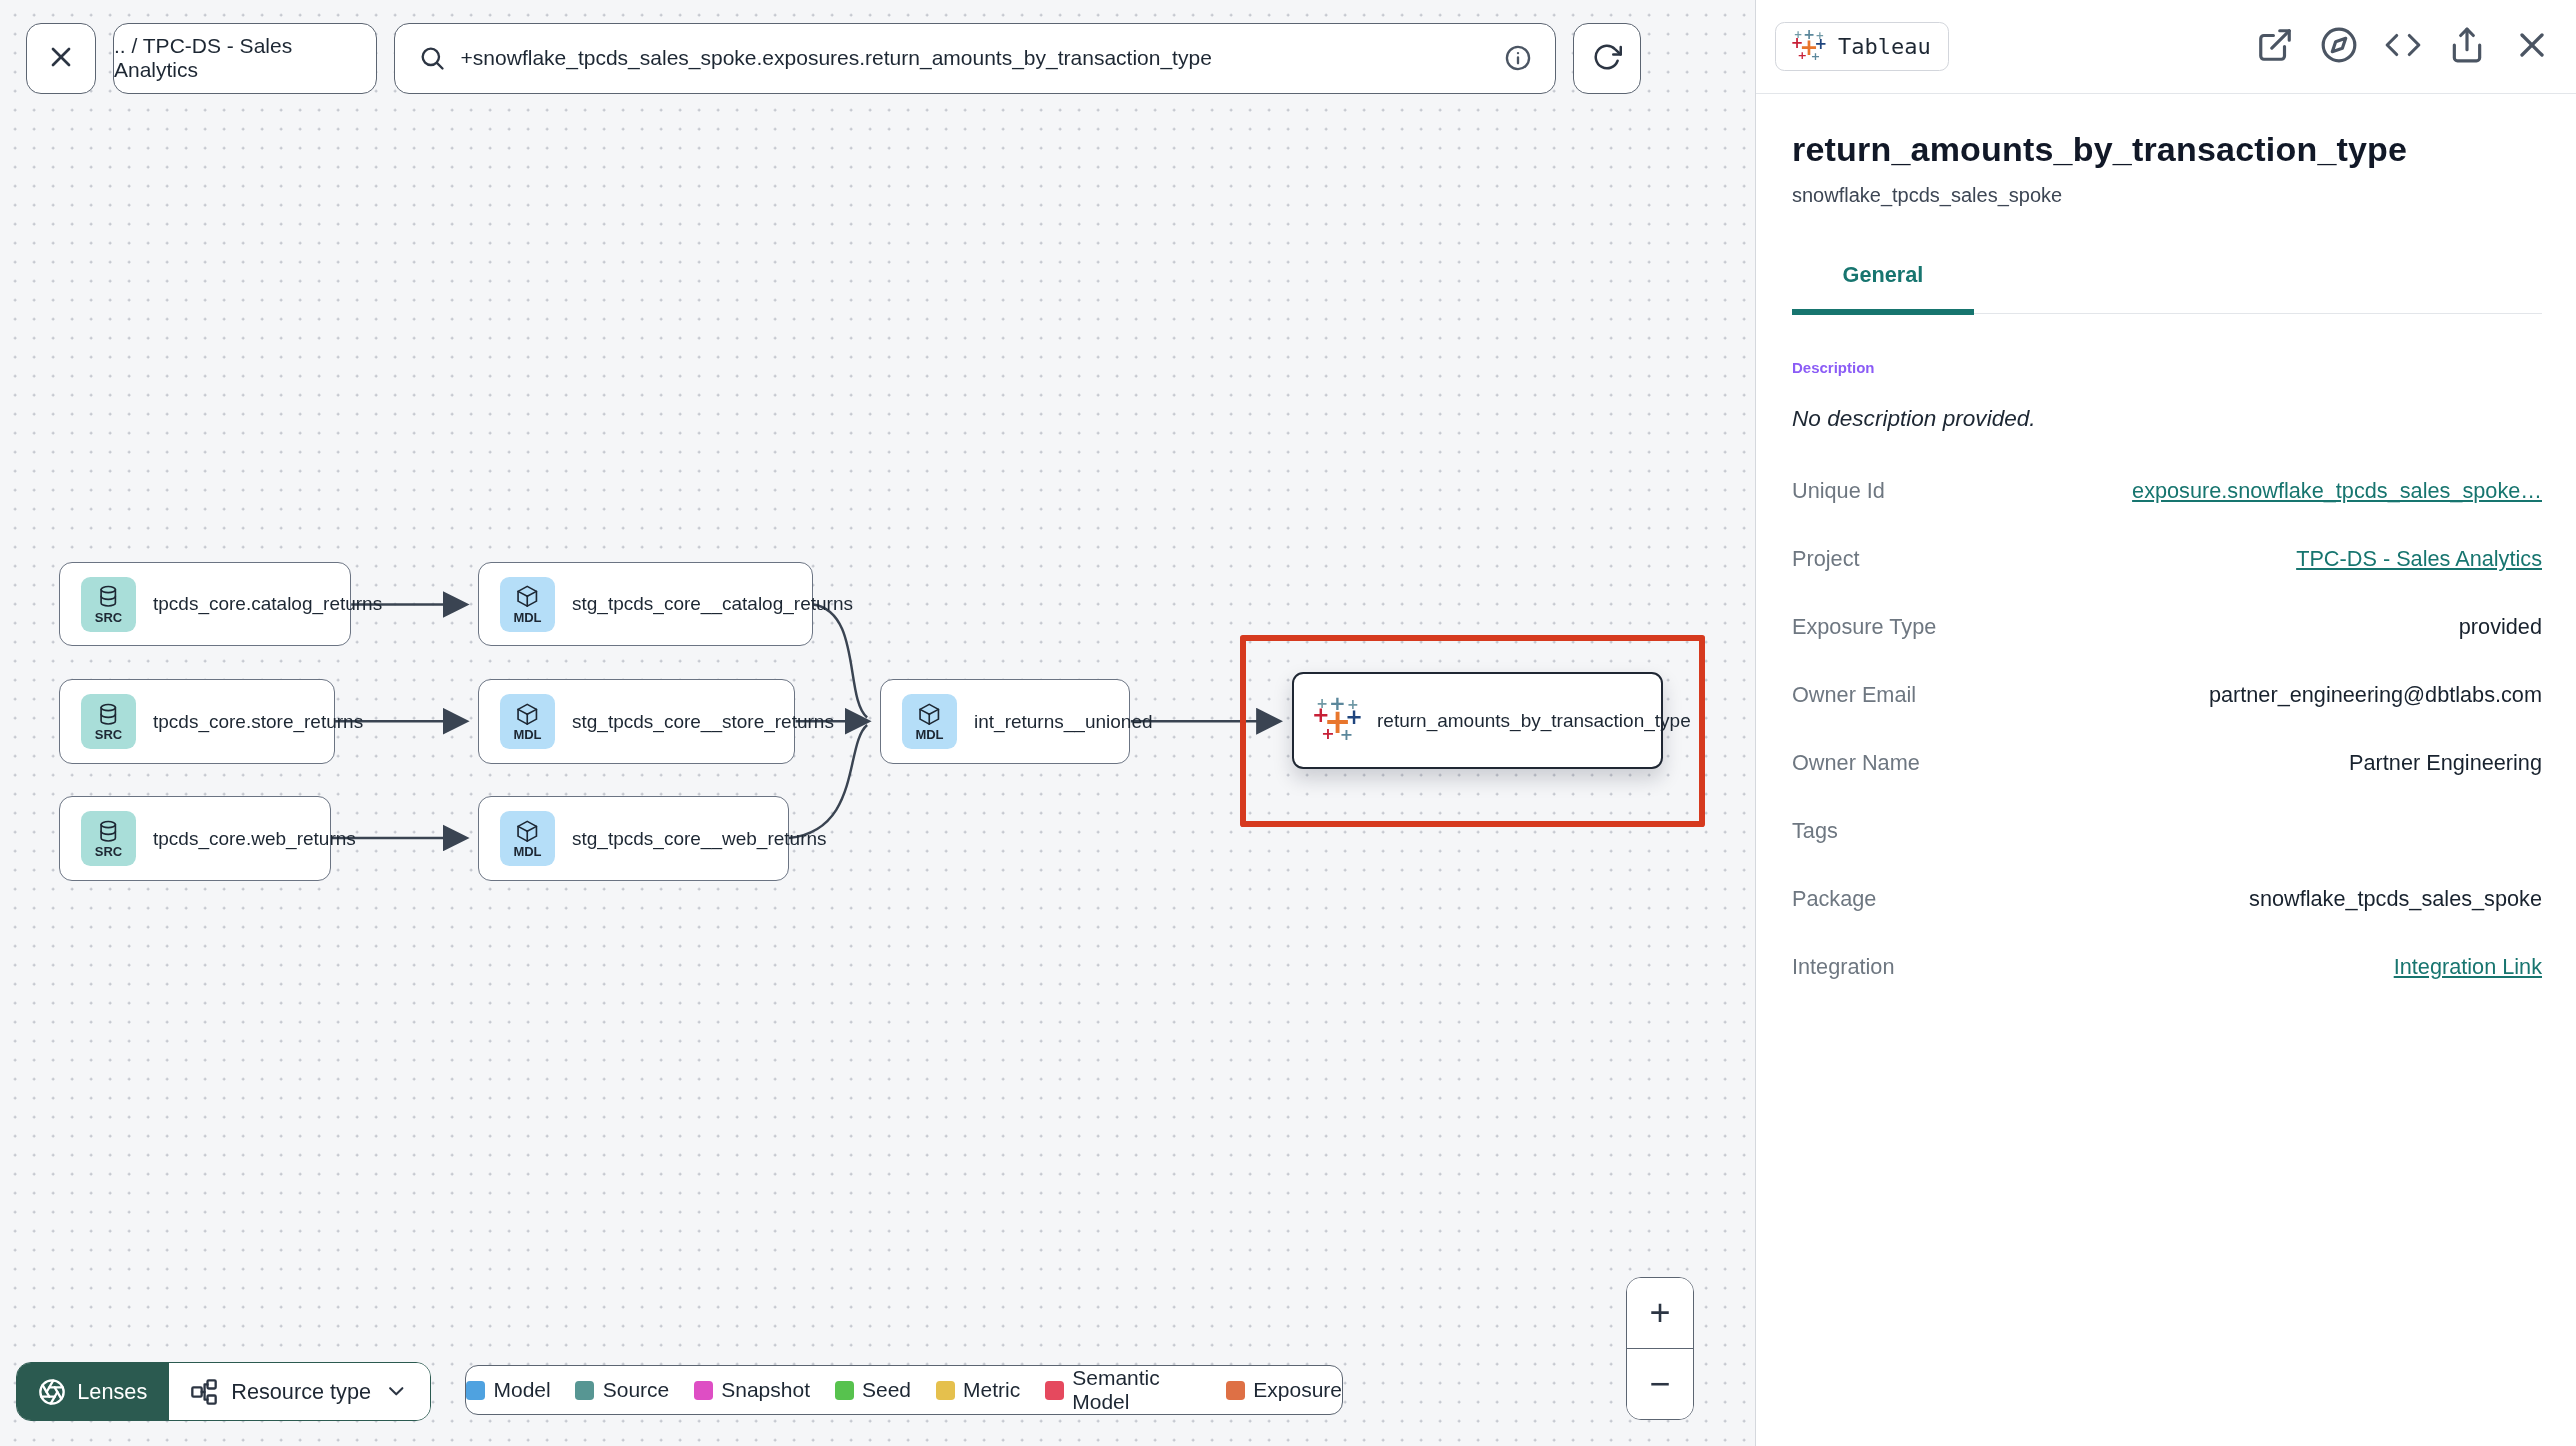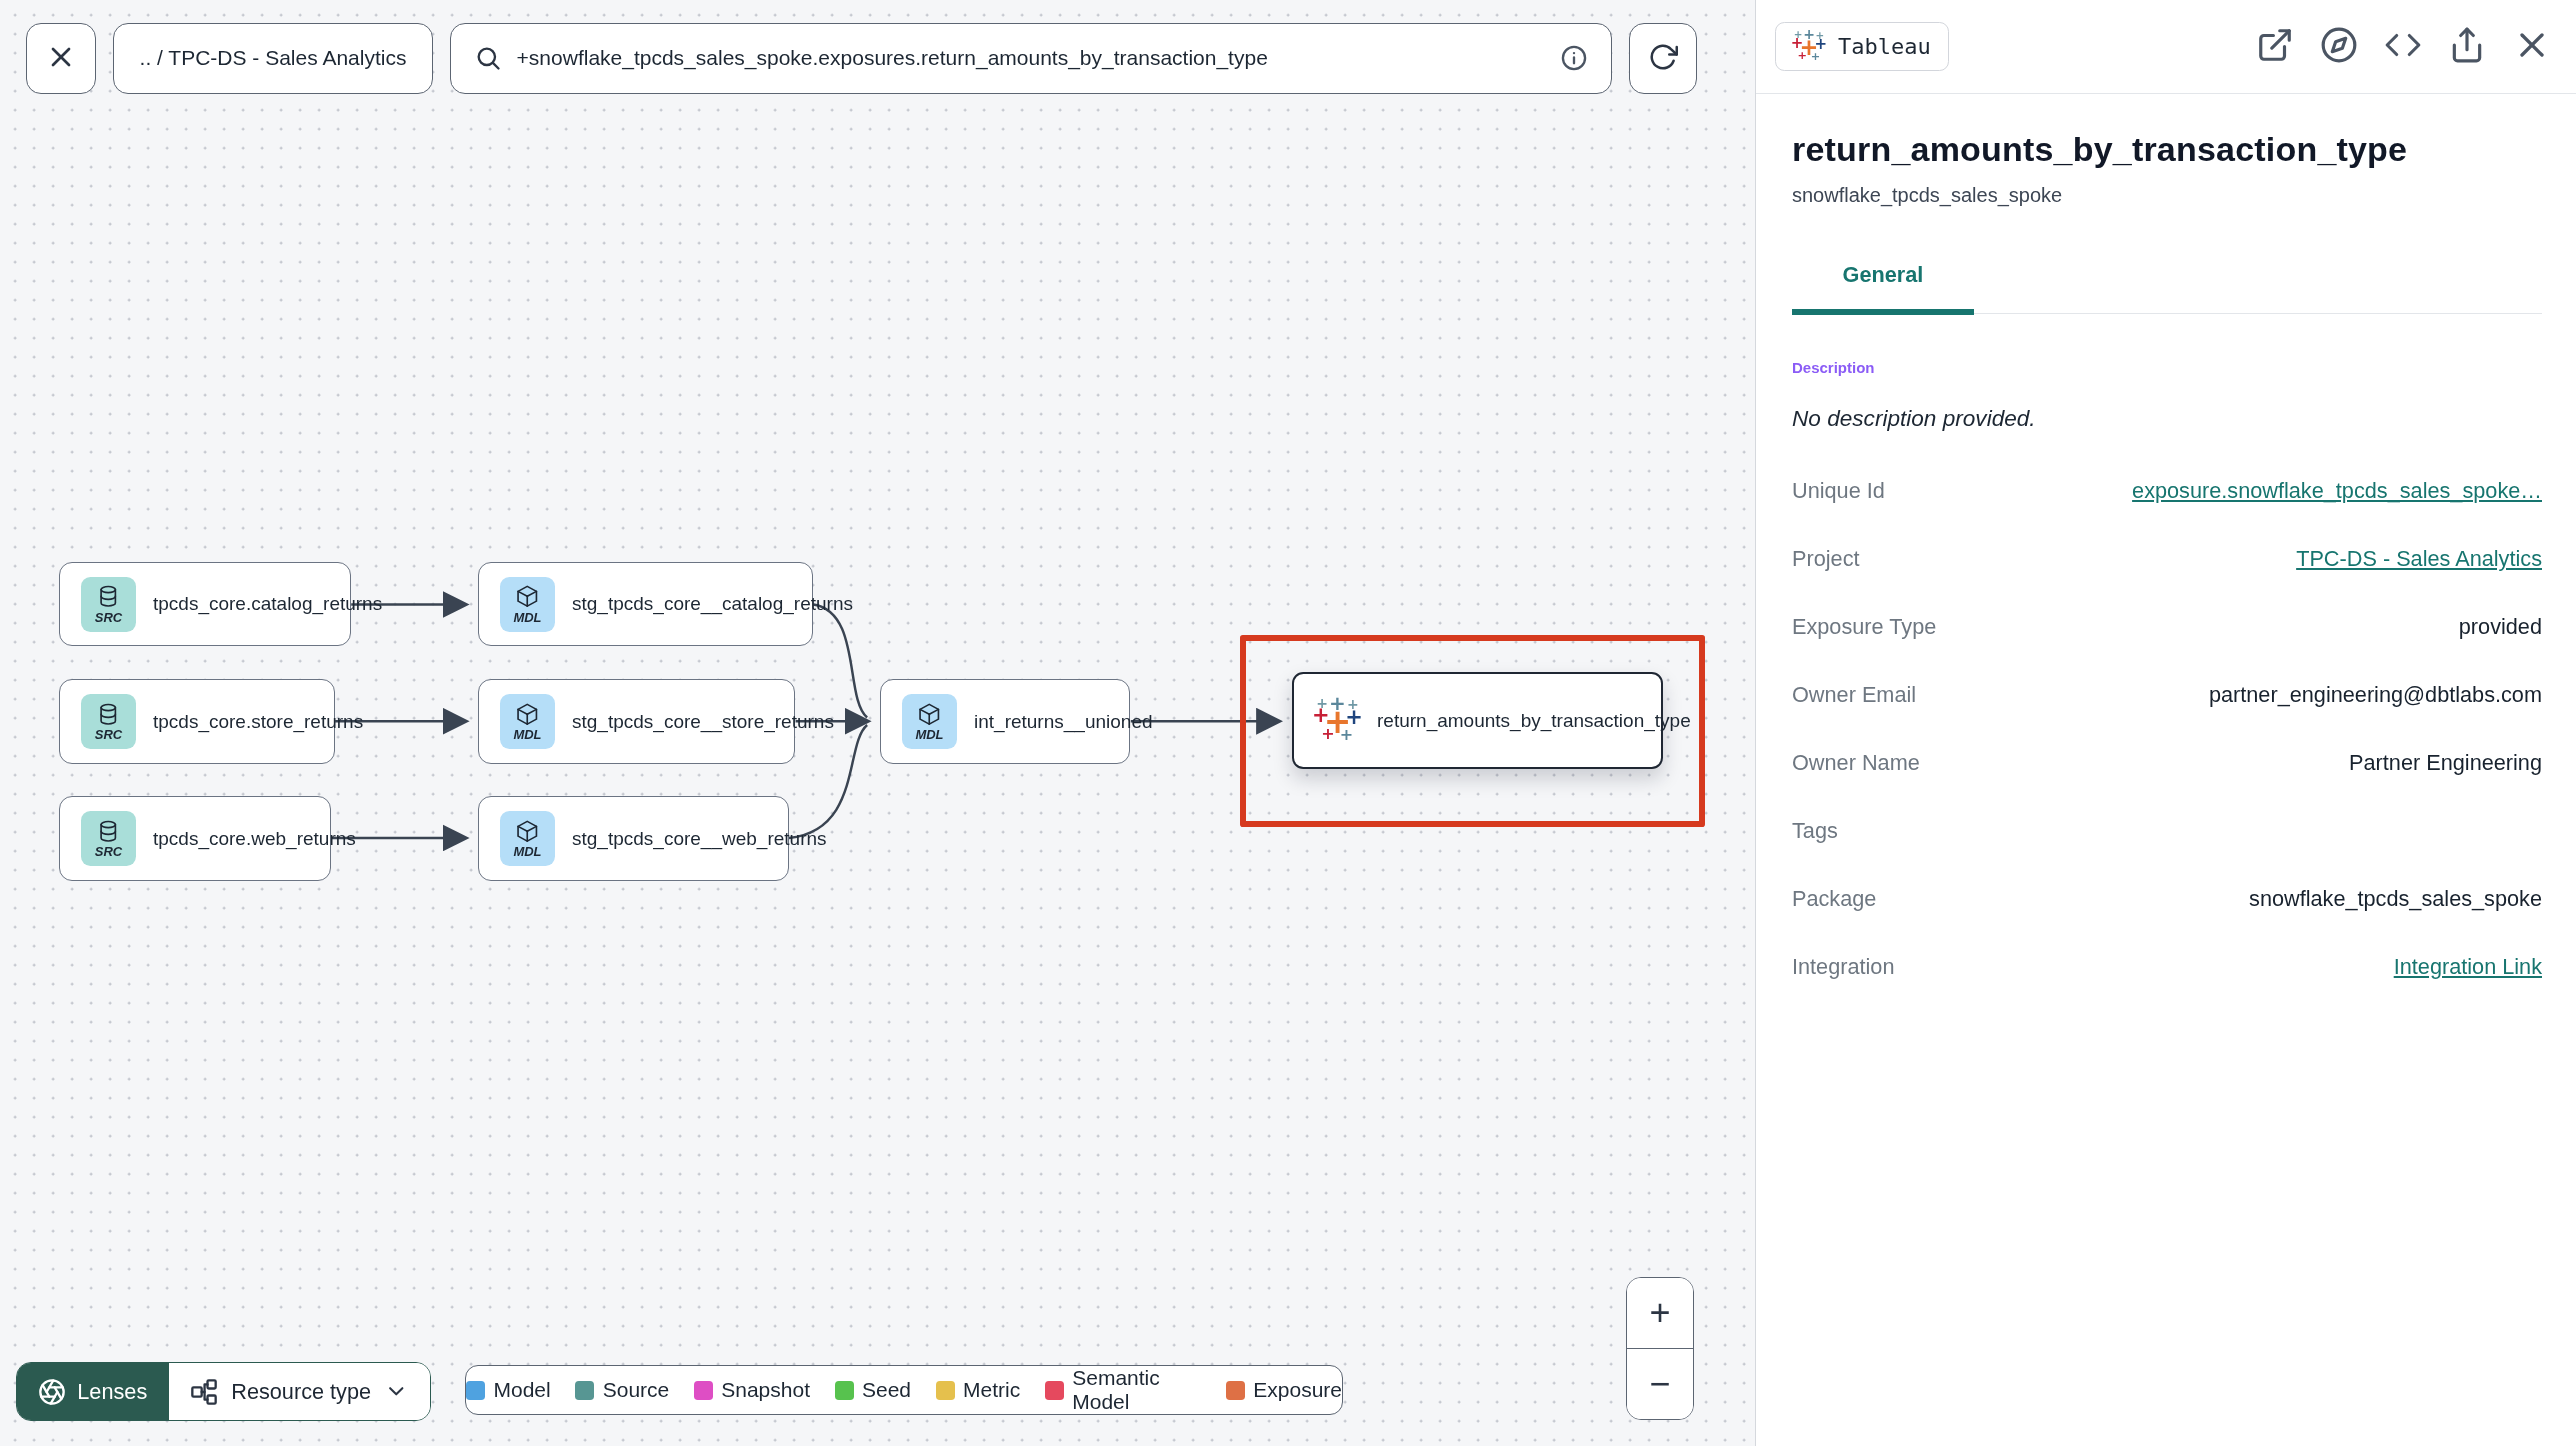--- a/index.html
+++ b/index.html
@@ -12,33 +12,33 @@
     background-color:#f5f6f8;
     background-image:radial-gradient(circle, rgba(140,146,160,.55) 1.3px, transparent 1.4px);
     background-size:19px 19px; background-position:5.6px 5.6px; }
   .edges-svg { position:absolute; inset:0; pointer-events:none; }
 
   
   .topbar { position:absolute; left:26px; top:22.6px; display:flex; gap:17px; align-items:stretch; }
   .tb-box { background:#fff; border:1.9px solid #5c6572; border-radius:15px; height:71px;
     display:flex; align-items:center; justify-content:center; color:#2c3543; }
   .close-btn { width:70px; }
-  .crumb { width:320px; font-size:21px; color:#1d2733; }
+  .crumb { width:264px; font-size:21px; color:#1d2733; }
   .searchbar { width:1162px; justify-content:flex-start; padding:0 22.6px; gap:15px; }
   .searchbar input { border:none; outline:none; flex:1; font-family:"Liberation Sans",sans-serif;
     font-size:21px; color:#1d2733; background:transparent; }
   .search-info { color:#4b5563; display:flex; margin-left:7.5px; }
   .refresh-btn { width:68px; }
 
   
   .node { position:absolute; background:#fff; border:1.9px solid #6b7483; border-radius:13px;
     display:flex; align-items:center; padding:0 21px; gap:17px; cursor:pointer; }
   .node-label { font-size:19px; color:#1d2733; white-space:nowrap; }
   .chip { width:55px; height:55px; border-radius:9.4px; display:flex; flex-direction:column;
-    align-items:center; justify-content:center; flex:0 0 auto;font-style:italic; }
+    align-items:center; justify-content:center; flex:0 0 auto; }
   .chip.source { background:#a9ded9; }
   .chip.model  { background:#b5def8; }
   .chip-label { font-size:13px; font-weight:700; color:#1d2733; line-height:1; margin-top:1.9px; }
   .node.exposure { border:2.8px solid #1f2733; border-radius:11.3px;
     box-shadow:0 9.4px 19px rgba(15,23,42,.18); }
   .highlight-rect { position:absolute; border:6.6px solid #d63a1f; border-radius:2.8px; background:transparent; }
 
   
   .tlogo { position:relative; flex:0 0 auto; }
   .tlogo span { position:absolute; transform:translate(-50%,-50%); line-height:1; font-weight:700;

